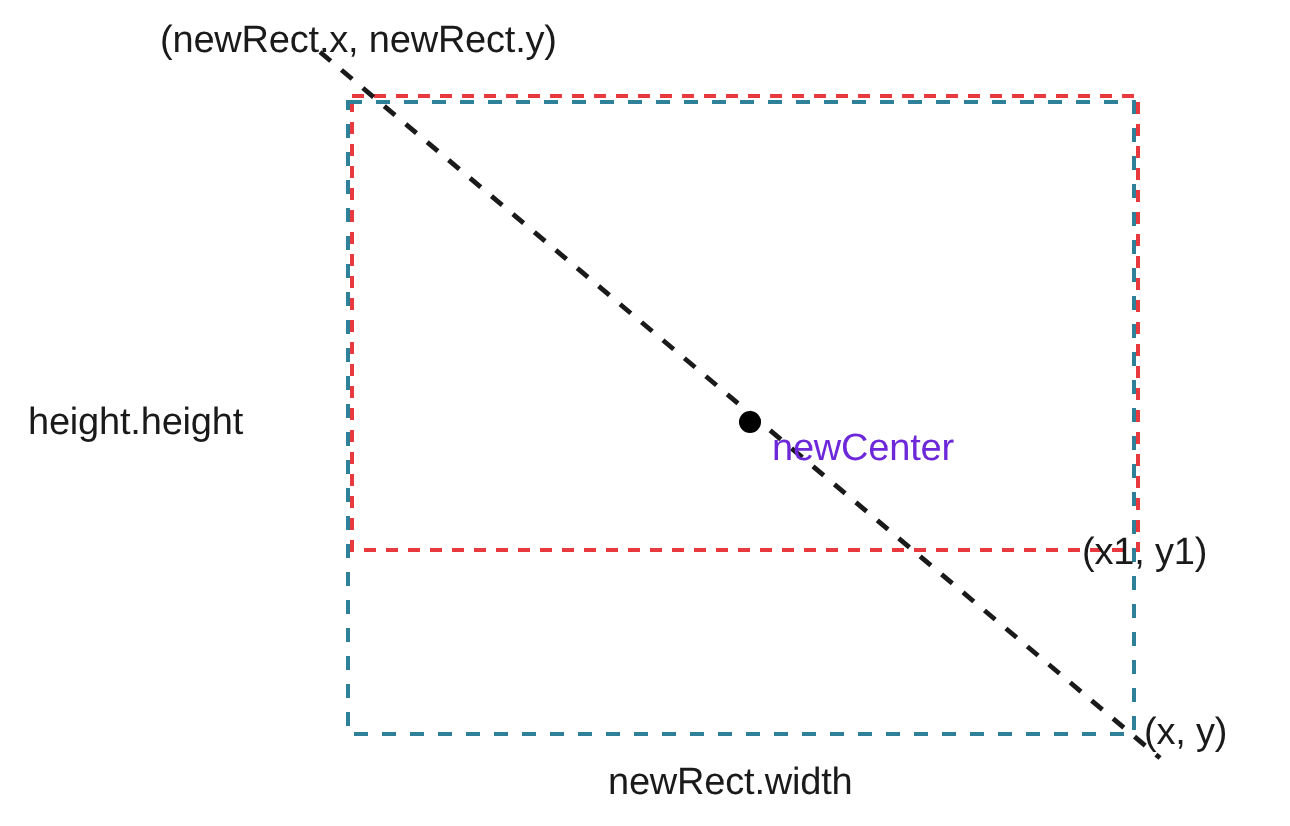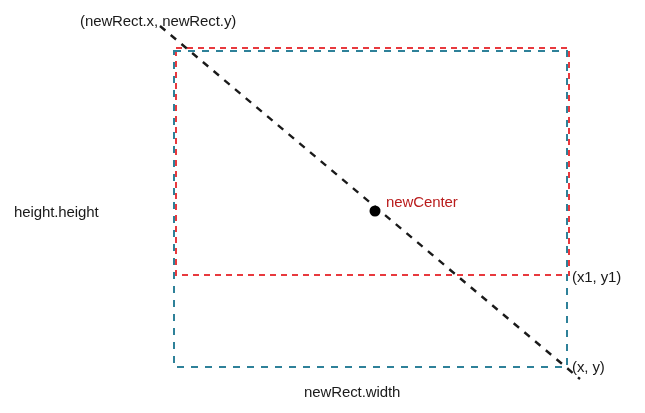--- a/index.html
+++ b/index.html
@@ -21,30 +21,30 @@
     position: absolute;
     left: 0;
     top: 0;
     width: 645px;
     height: 413px;
   }
   .lbl {
     position: absolute;
     color: #1a1a1a;
     font-family: "Liberation Sans", sans-serif;
-    font-size: 15px;
+    font-size: 19px;
     line-height: 20px;
     white-space: nowrap;
     letter-spacing: -0.1px;
   }
   #label-origin      { left: 80px;  top: 11px; }
   #label-height      { left: 14px;  top: 202px; }
   #label-width       { left: 304px; top: 382px; }
   #label-newcenter   { left: 386px; top: 192px; }
-  #label-x1y1        { left: 572px; top: 267px; }
+  #label-x1y1        { left: 541px; top: 267px; }
   #label-xy          { left: 572px; top: 357px; text-align: center; }
 </style>
 </head>
 <body>
 
 <div id="canvas" style="background: rgb(255, 255, 255);">
 
   <svg id="diagram-svg" viewBox="0 0 645 413" xmlns="http://www.w3.org/2000/svg">
 
     <rect x="176" y="48" width="393" height="227" fill="none" stroke="#e8393e" stroke-width="2" stroke-dasharray="6 5" stroke-linecap="butt"></rect>
@@ -55,19 +55,19 @@
 
     <circle cx="375" cy="211" r="5.5" fill="#000000"></circle>
   </svg>
 
   <div class="lbl" id="label-origin" style="color: rgb(26, 26, 26);">(newRect.x, newRect.y)</div>
 
   <div class="lbl" id="label-height" style="color: rgb(26, 26, 26);">height.height</div>
 
   <div class="lbl" id="label-width" style="color: rgb(26, 26, 26);">newRect.width</div>
 
-  <div class="lbl" id="label-newcenter" style="color: #b91c1c;">newCenter</div>
+  <div class="lbl" id="label-newcenter" style="color: #6d28d9; margin-top: 23px;">newCenter</div>
 
   <div class="lbl" id="label-x1y1" style="color: rgb(26, 26, 26);">(x1, y1)</div>
 
   <div class="lbl" id="label-xy" style="color: rgb(26, 26, 26);">(x, y)</div>
 
 </div>
 
 </body></html>

